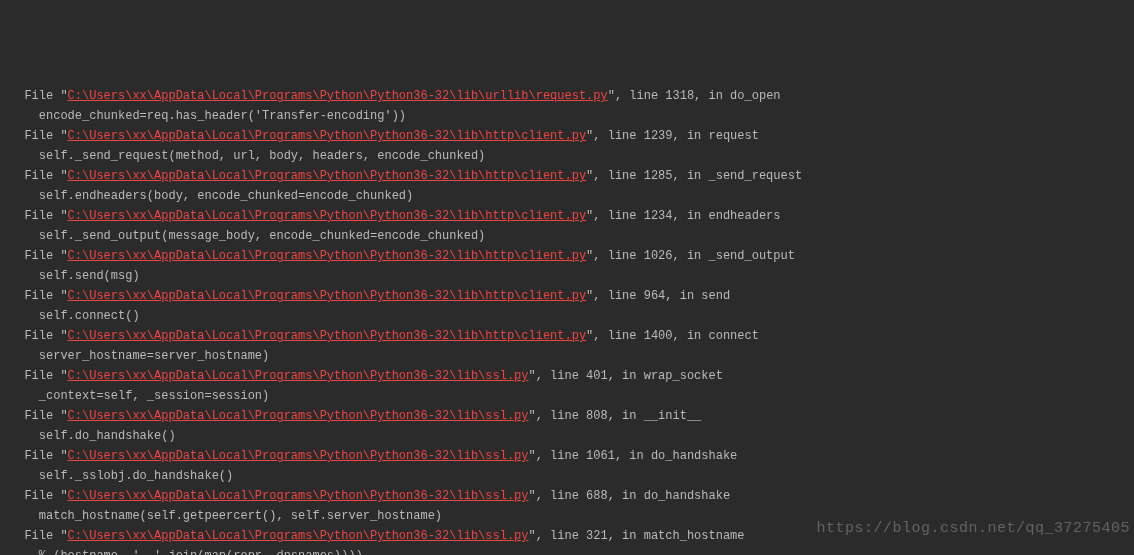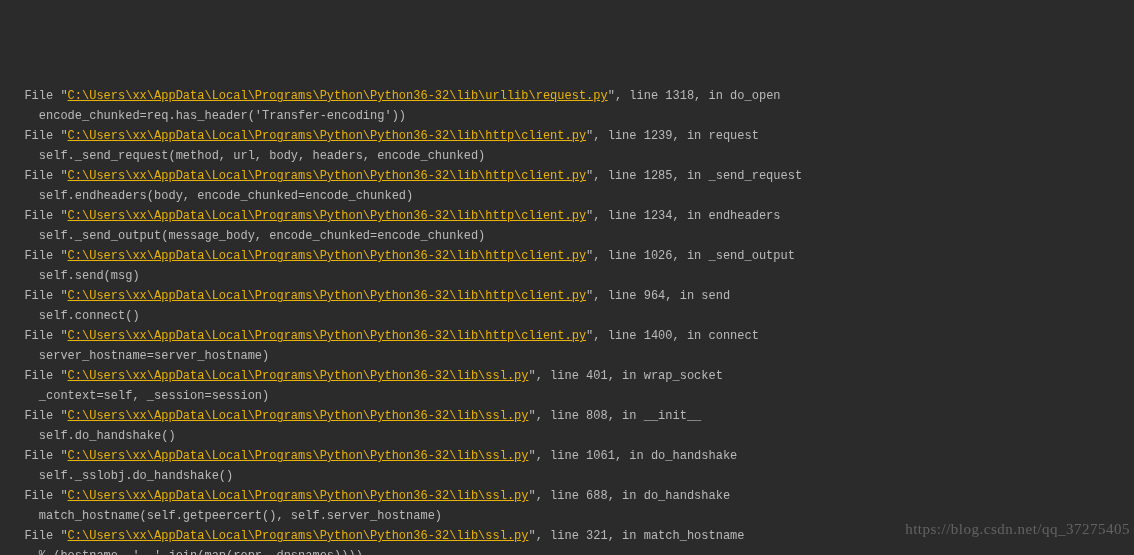--- a/index.html
+++ b/index.html
@@ -10,31 +10,31 @@
     font-family: Consolas, 'Courier New', monospace;
     font-size: 12px;
     line-height: 20px;
     white-space: pre;
     overflow: hidden;
     width: 1134px;
     height: 555px;
     box-sizing: border-box;
   }
   .link {
-    color: #eab308;
+    color: #ef4444;
     text-decoration: underline;
     cursor: pointer;
   }
   .watermark {
     position: absolute;
     right: 4px;
     bottom: 16px;
     color: rgba(200,200,200,0.35);
     font-size: 15px;
-    font-family: Liberation Serif, serif;
+    font-family: Liberation Mono, monospace;
     letter-spacing: 0.5px;
   }
 </style>
 </head>
 <body>
 
 
 
 <div id="output"><div>  File "<span class="link">C:\Users\xx\AppData\Local\Programs\Python\Python36-32\lib\urllib\request.py</span>", line 1318, in do_open</div><div>    encode_chunked=req.has_header('Transfer-encoding'))</div><div>  File "<span class="link">C:\Users\xx\AppData\Local\Programs\Python\Python36-32\lib\http\client.py</span>", line 1239, in request</div><div>    self._send_request(method, url, body, headers, encode_chunked)</div><div>  File "<span class="link">C:\Users\xx\AppData\Local\Programs\Python\Python36-32\lib\http\client.py</span>", line 1285, in _send_request</div><div>    self.endheaders(body, encode_chunked=encode_chunked)</div><div>  File "<span class="link">C:\Users\xx\AppData\Local\Programs\Python\Python36-32\lib\http\client.py</span>", line 1234, in endheaders</div><div>    self._send_output(message_body, encode_chunked=encode_chunked)</div><div>  File "<span class="link">C:\Users\xx\AppData\Local\Programs\Python\Python36-32\lib\http\client.py</span>", line 1026, in _send_output</div><div>    self.send(msg)</div><div>  File "<span class="link">C:\Users\xx\AppData\Local\Programs\Python\Python36-32\lib\http\client.py</span>", line 964, in send</div><div>    self.connect()</div><div>  File "<span class="link">C:\Users\xx\AppData\Local\Programs\Python\Python36-32\lib\http\client.py</span>", line 1400, in connect</div><div>    server_hostname=server_hostname)</div><div>  File "<span class="link">C:\Users\xx\AppData\Local\Programs\Python\Python36-32\lib\ssl.py</span>", line 401, in wrap_socket</div><div>    _context=self, _session=session)</div><div>  File "<span class="link">C:\Users\xx\AppData\Local\Programs\Python\Python36-32\lib\ssl.py</span>", line 808, in __init__</div><div>    self.do_handshake()</div><div>  File "<span class="link">C:\Users\xx\AppData\Local\Programs\Python\Python36-32\lib\ssl.py</span>", line 1061, in do_handshake</div><div>    self._sslobj.do_handshake()</div><div>  File "<span class="link">C:\Users\xx\AppData\Local\Programs\Python\Python36-32\lib\ssl.py</span>", line 688, in do_handshake</div><div>    match_hostname(self.getpeercert(), self.server_hostname)</div><div>  File "<span class="link">C:\Users\xx\AppData\Local\Programs\Python\Python36-32\lib\ssl.py</span>", line 321, in match_hostname</div><div>    % (hostname, ', '.join(map(repr, dnsnames))))</div></div>
 

